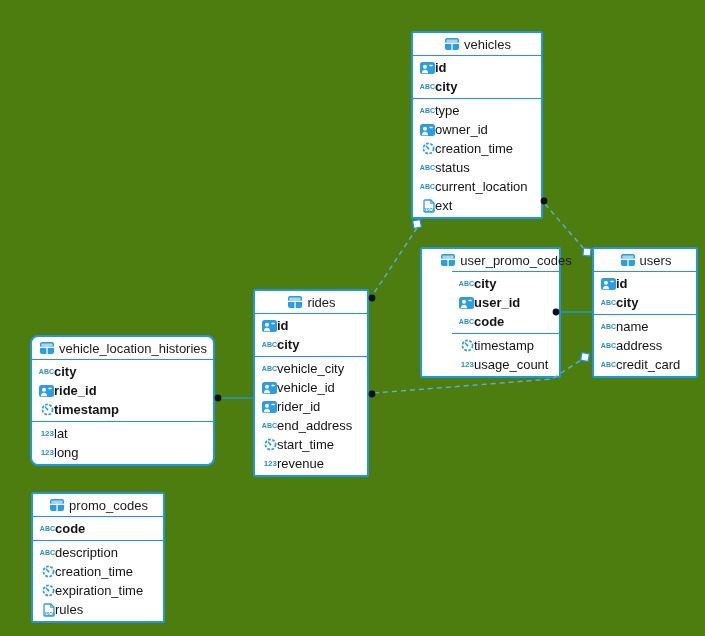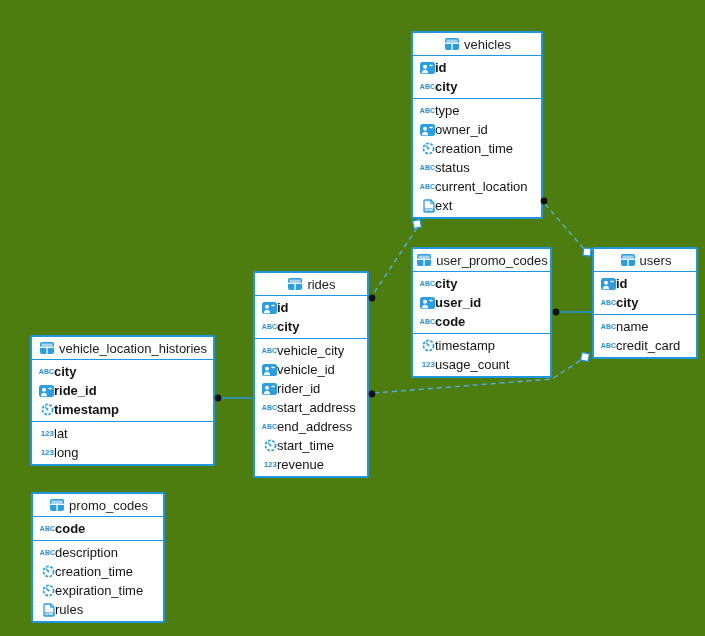--- a/index.html
+++ b/index.html
@@ -124,21 +124,21 @@
             <svg width="12" height="14" viewBox="0 0 12 14">
               <path d="M1 2 Q1 1 2 1 L7.8 1 L11 4.2 L11 12 Q11 13 10 13 L2 13 Q1 13 1 12 Z" fill="none" stroke="#2b9de3" stroke-width="1.3"></path>
               <path d="M7.8 1 L7.8 4.2 L11 4.2" fill="none" stroke="#2b9de3" stroke-width="1.1"></path>
               <text x="0.6" y="12.6" font-size="4.6" font-weight="bold" fill="#2b9de3" font-family="Liberation Sans, sans-serif">JSON</text>
             </svg>
           </span>
           <span class="col-label">ext</span>
         </div>
       </div>
     </div>
-    <div class="table" style="left: 411px; top: 247px; width: 141px;">
+    <div class="table" style="left: 420px; top: 247px; width: 141px; padding-left: 30px;">
       <div class="table-header">
         <span class="icon-box">
           <svg width="14" height="12" viewBox="0 0 14 12">
             <rect width="14" height="12" rx="2" fill="#2b9de3"></rect>
             <rect x="1.4" y="1.4" width="11.2" height="3" rx="0.8" fill="#a6d6f2"></rect>
             <rect x="0" y="4.6" width="14" height="1.3" fill="#fff"></rect>
             <rect x="6.4" y="4.6" width="1.3" height="7.4" fill="#fff"></rect>
           </svg>
         </span>
         <span class="table-name">user_promo_codes</span>
@@ -222,25 +222,31 @@
         <div class="row">
           <span class="icon-box">
             <span class="abc">ABC</span>
           </span>
           <span class="col-label">name</span>
         </div>
         <div class="row">
           <span class="icon-box">
             <span class="abc">ABC</span>
           </span>
+          <span class="col-label">address</span>
+        </div>
+        <div class="row">
+          <span class="icon-box">
+            <span class="abc">ABC</span>
+          </span>
           <span class="col-label">credit_card</span>
         </div>
       </div>
     </div>
-    <div class="table" style="left: 253px; top: 271px; width: 116px;">
+    <div class="table" style="left: 253px; top: 289px; width: 116px;">
       <div class="table-header">
         <span class="icon-box">
           <svg width="14" height="12" viewBox="0 0 14 12">
             <rect width="14" height="12" rx="2" fill="#2b9de3"></rect>
             <rect x="1.4" y="1.4" width="11.2" height="3" rx="0.8" fill="#a6d6f2"></rect>
             <rect x="0" y="4.6" width="14" height="1.3" fill="#fff"></rect>
             <rect x="6.4" y="4.6" width="1.3" height="7.4" fill="#fff"></rect>
           </svg>
         </span>
         <span class="table-name">rides</span>
@@ -290,47 +296,41 @@
               <circle cx="5" cy="4.7" r="2" fill="#fff"></circle>
               <path d="M1.9 11.3 Q1.9 7.7 5 7.7 Q8.1 7.7 8.1 11.3 Z" fill="#fff"></path>
             </svg>
           </span>
           <span class="col-label">rider_id</span>
         </div>
         <div class="row">
           <span class="icon-box">
             <span class="abc">ABC</span>
           </span>
-          <span class="col-label">start_address</span>
-        </div>
-        <div class="row">
-          <span class="icon-box">
-            <span class="abc">ABC</span>
-          </span>
           <span class="col-label">end_address</span>
         </div>
         <div class="row">
           <span class="icon-box">
             <svg width="13" height="13" viewBox="0 0 13 13">
               <circle cx="6.5" cy="6.5" r="5.1" fill="none" stroke="#2b9de3" stroke-width="1.7" stroke-dasharray="2.7 1.5"></circle>
               <circle cx="6.5" cy="6.5" r="0.9" fill="#2b9de3"></circle>
               <line x1="6.5" y1="6.5" x2="4.3" y2="4.1" stroke="#2b9de3" stroke-width="1.4" stroke-linecap="round"></line>
             </svg>
           </span>
           <span class="col-label">start_time</span>
         </div>
         <div class="row">
           <span class="icon-box">
             <span class="num">123</span>
           </span>
           <span class="col-label">revenue</span>
         </div>
       </div>
     </div>
-    <div class="table" style="left: 30px; top: 335px; width: 185px;">
+    <div class="table" style="left: 30px; top: 335px; width: 185px; border-radius: 8px;">
       <div class="table-header">
         <span class="icon-box">
           <svg width="14" height="12" viewBox="0 0 14 12">
             <rect width="14" height="12" rx="2" fill="#2b9de3"></rect>
             <rect x="1.4" y="1.4" width="11.2" height="3" rx="0.8" fill="#a6d6f2"></rect>
             <rect x="0" y="4.6" width="14" height="1.3" fill="#fff"></rect>
             <rect x="6.4" y="4.6" width="1.3" height="7.4" fill="#fff"></rect>
           </svg>
         </span>
         <span class="table-name">vehicle_location_histories</span>

